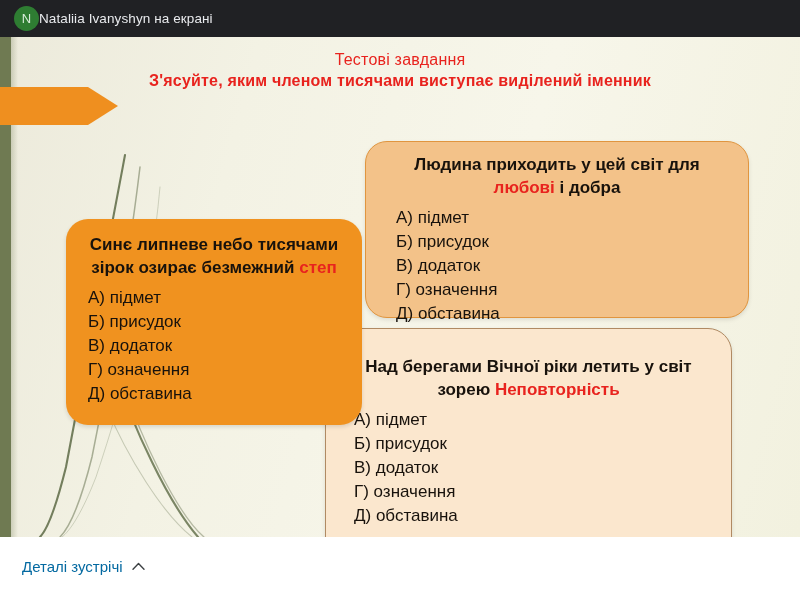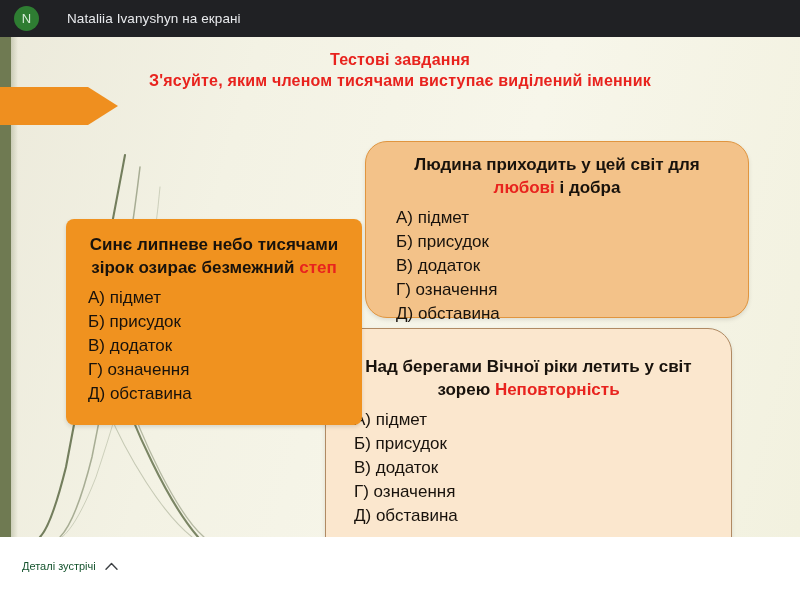--- a/index.html
+++ b/index.html
@@ -16,21 +16,21 @@
     background:#202124;display:flex;align-items:center;
   }
   .avatar{
     width:25px;height:25px;border-radius:50%;
     background:#2e7d32;color:#d7ecd9;
     display:flex;align-items:center;justify-content:center;
     font-size:13px;font-weight:400;margin-left:14px;
     font-family:"Liberation Sans",sans-serif;
   }
   .presenter-name{
-    color:#e8eaed;font-size:13.5px;margin-left:28px;letter-spacing:.1px;
+    color:#e8eaed;font-size:13.5px;margin-left:0;letter-spacing:.1px;
     white-space:nowrap;
   }
 
   
   .stage{
     position:absolute;left:0;top:37px;width:800px;height:500px;
     background:#f2f1df;overflow:hidden;
   }
   .slide{
     position:absolute;left:0;top:0;width:800px;height:500px;
@@ -52,21 +52,21 @@
     background:#ef8f1f;
     clip-path:polygon(0 0, 88px 0, 118px 19px, 88px 38px, 0 38px);
   }
 
   
   .title-wrap{
     position:absolute;left:0;top:13px;width:800px;text-align:center;
     pointer-events:none;
   }
   .title-main{
-    color:#e8231e;font-size:16px;font-weight:bold;line-height:20px;
+    color:#e8231e;font-size:16px;font-weight:normal;line-height:20px;
     letter-spacing:.2px;
   }
   .title-sub{
     color:#e8231e;font-size:16px;font-weight:bold;line-height:22px;
     letter-spacing:.2px;
   }
 
   
   .card{position:absolute;box-sizing:border-box;}
   .card .q{
@@ -76,21 +76,21 @@
   .card .hl{color:#e8231e;}
   .card .opts{margin-top:7px;}
   .card .opt{
     font-size:17px;font-weight:normal;color:#18120c;line-height:24px;
     white-space:nowrap;
   }
 
   
   #card-1{
     left:66px;top:182px;width:296px;height:206px;
-    background:#f0921f;border-radius:8px;
+    background:#f0921f;border-radius:22px;
     box-shadow:0 2px 4px rgba(0,0,0,.12);
     padding:14px 16px 10px 16px;
   }
   #card-1 .opts{margin-left:6px;}
 
   
   #card-2{
     left:365px;top:104px;width:384px;height:177px;
     background:#f3c289;border-radius:22px;border:1.6px solid #e0953f;
     box-shadow:0 2px 4px rgba(0,0,0,.10);
@@ -109,21 +109,21 @@
 
   
   .bottombar{
     position:absolute;left:0;top:537px;width:800px;height:63px;
     background:#ffffff;
   }
   .meeting-details{
     position:absolute;left:22px;top:20px;
     display:flex;align-items:center;gap:9px;cursor:pointer;
   }
-  .meeting-details .label{font-size:11px;color:#14532d;}
+  .meeting-details .label{font-size:15px;color:#0369a1;}
   .chev{display:block;}
 </style>
 </head>
 <body>
 
 <div class="app">
 
   <div class="topbar">
     <div class="avatar">
       <span>N</span>

